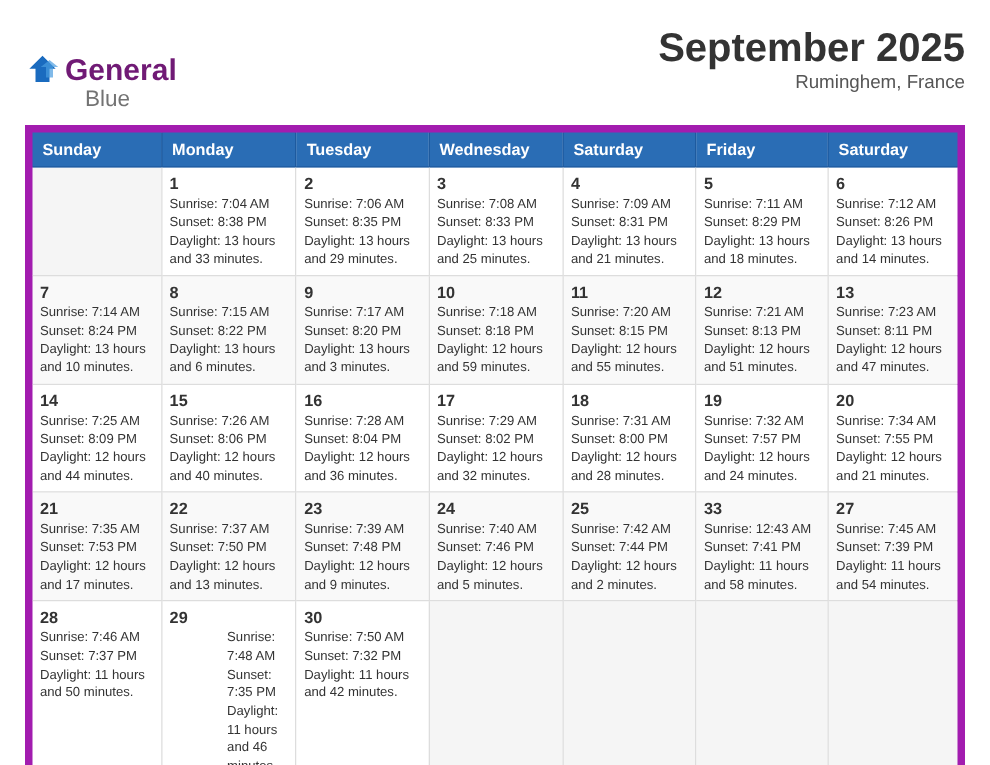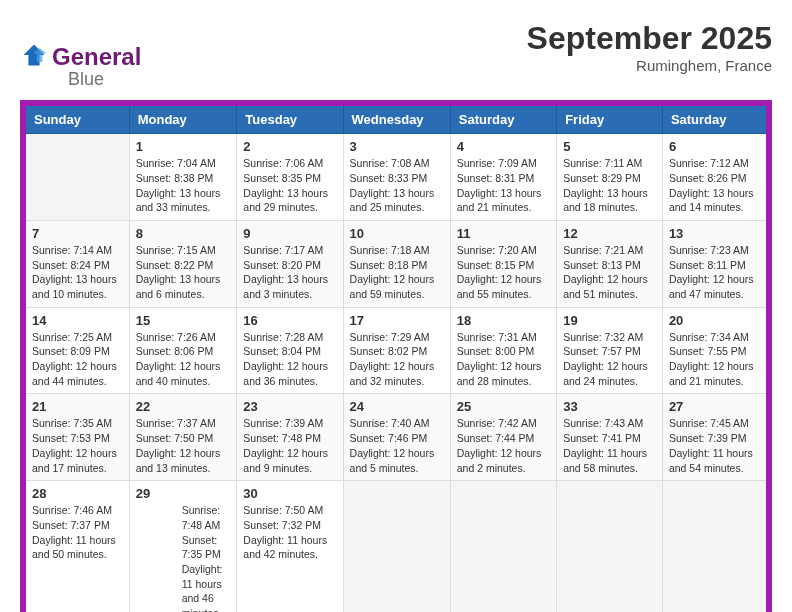--- a/index.html
+++ b/index.html
@@ -307,21 +307,21 @@
         </td>
         <td>
           <span class="day-number">25</span>
           <div class="day-info" style="white-space: pre-line;">Sunrise: 7:42 AM
 Sunset: 7:44 PM
 Daylight: 12 hours
 and 2 minutes.</div>
         </td>
         <td>
           <span class="day-number">33</span>
-          <div class="day-info" style="white-space: pre-line;">Sunrise: 7:43 AM
+          <div class="day-info" style="white-space: pre-line;">Sunrise: 12:43 AM
 Sunset: 7:41 PM
 Daylight: 11 hours
 and 58 minutes.</div>
         </td>
         <td>
           <span class="day-number">27</span>
           <div class="day-info" style="white-space: pre-line;">Sunrise: 7:45 AM
 Sunset: 7:39 PM
 Daylight: 11 hours
 and 54 minutes.</div>

